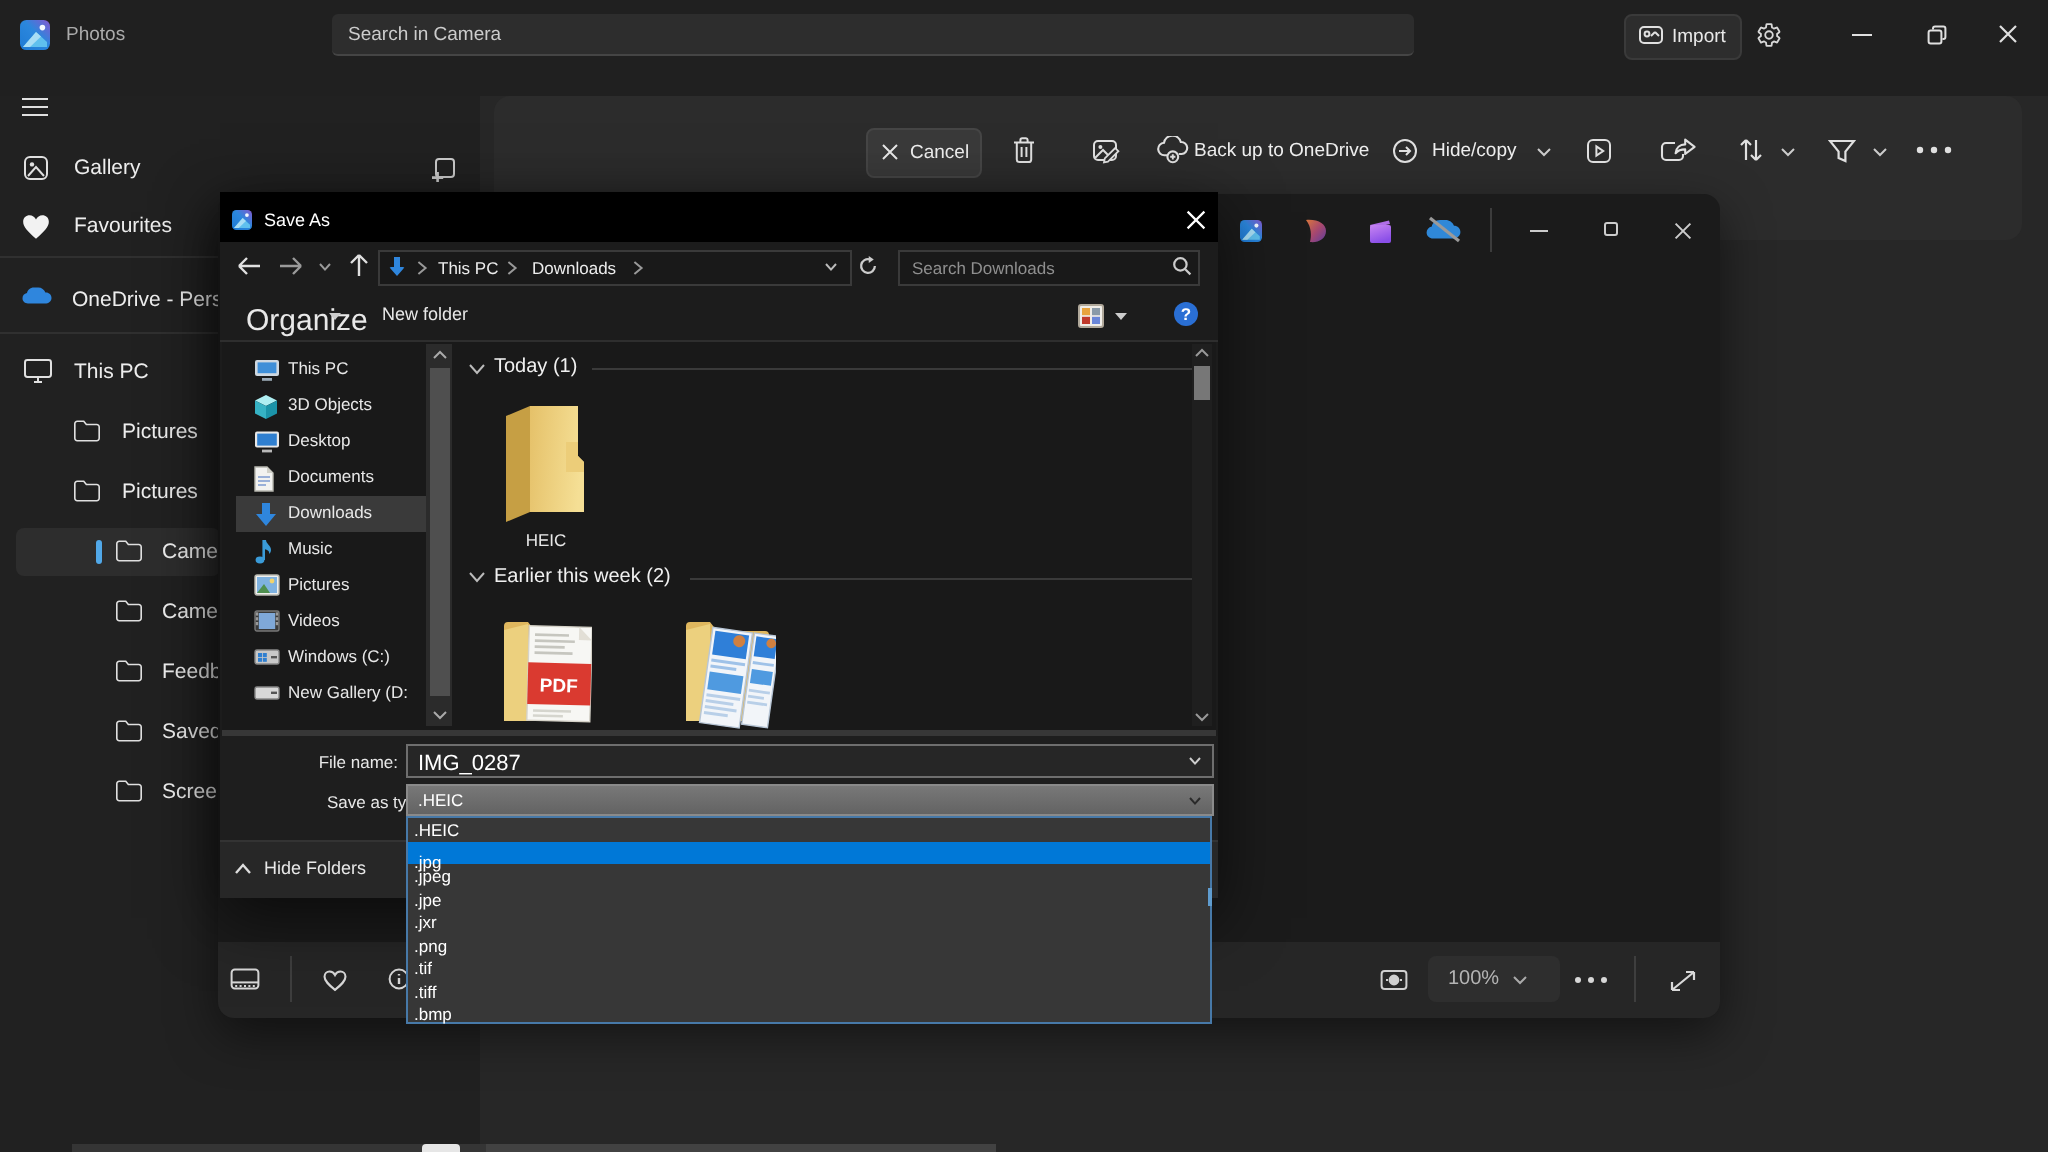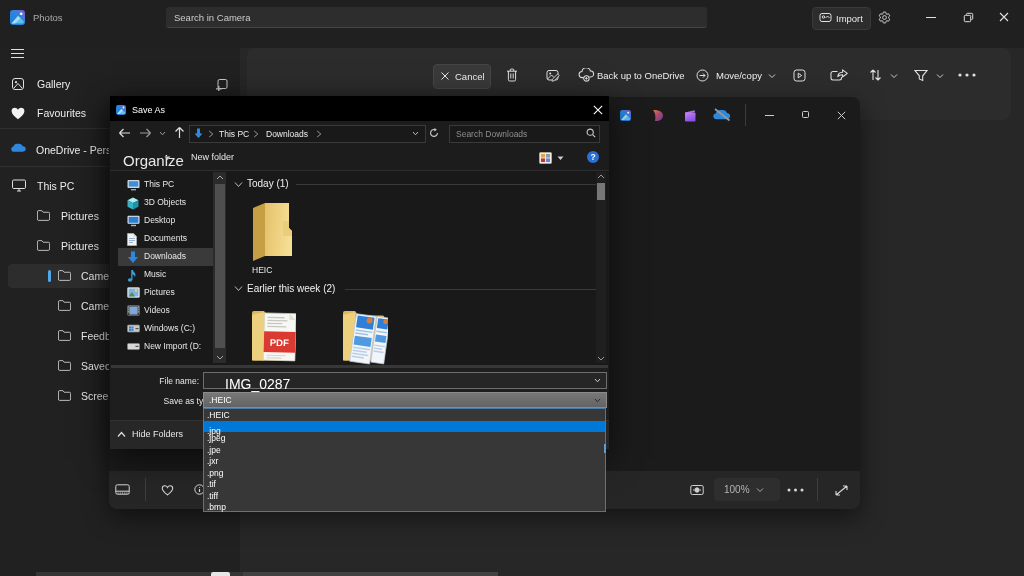--- a/index.html
+++ b/index.html
@@ -195,21 +195,21 @@
       </svg>
     </div>
   <div class="abs txt" style="left:597px; top:70px; font-size:9.5px; color:#eeeeee;">Back up to OneDrive</div>
 
   <div class="abs" style="left:696px; top:69px;">
       <svg width="13" height="13" viewBox="0 0 13 13" fill="none" stroke="#e0e0e0" stroke-width="1">
         <circle cx="6.5" cy="6.5" r="5.5"></circle>
         <path d="M3.5 6.5 h5.5 M7 4.5 l2 2 l-2 2"></path>
       </svg>
     </div>
-  <div class="abs txt" style="left:716px; top:70px; font-size:9.5px; color:#eeeeee;">Move/copy</div>
+  <div class="abs txt" style="left:716px; top:70px; font-size:9.5px; color:#eeeeee;">Hide/copy</div>
   <div class="abs" style="left:768px; top:73px;">
       <svg width="8" height="6" viewBox="0 0 8 6" fill="none" stroke="#cccccc" stroke-width="1">
         <path d="M1 1.5 L4 4.5 L7 1.5"></path>
       </svg>
     </div>
 
   <div class="abs" style="left:793px; top:69px;">
       <svg width="13" height="13" viewBox="0 0 13 13" fill="none" stroke="#e0e0e0" stroke-width="1">
         <rect x="1" y="1" width="11" height="11" rx="2.5"></rect>
         <path d="M5.2 4.2 L8.6 6.5 L5.2 8.8 Z"></path>
@@ -546,21 +546,21 @@
           <rect x="8.5" y="5" width="3" height="1.2" fill="#555"></rect>
         </svg>
       </div>
       <div class="abs txt" style="left:144px; top:323px; font-size:8.5px; color:#e8e8e8;">Windows (C:)</div>
       <div class="abs" style="left:127px; top:340.5px;">
         <svg width="13" height="11" viewBox="0 0 13 11">
           <rect x="0.5" y="2.5" width="12" height="6" rx="1" fill="#d8d8d8" stroke="#888" stroke-width="0.7"></rect>
           <rect x="8.5" y="4.8" width="3" height="1.2" fill="#555"></rect>
         </svg>
       </div>
-      <div class="abs txt" style="left:144px; top:341px; font-size:8.5px; color:#e8e8e8;">New Import (D:</div>
+      <div class="abs txt" style="left:144px; top:341px; font-size:8.5px; color:#e8e8e8;">New Gallery (D:</div>
     </div>
 
   <div class="abs" style="left:213px; top:172px; width:13px; height:191px; background:#2b2b2b;"></div>
   <div class="abs" style="left:214.5px; top:184px; width:10px; height:164px; background:#4f4f4f;"></div>
   <div class="abs" style="left:216px; top:175px;">
       <svg width="8" height="5" viewBox="0 0 8 5" fill="none" stroke="#aaaaaa" stroke-width="1">
         <path d="M1 4 L4 1 L7 4"></path>
       </svg>
     </div>
   <div class="abs" style="left:216px; top:355px;">
@@ -590,21 +590,21 @@
           <linearGradient id="fy" x1="0" y1="0" x2="1" y2="0.15">
             <stop offset="0" stop-color="#e5c169"></stop>
             <stop offset="1" stop-color="#f5df95"></stop>
           </linearGradient>
         </defs>
       <path d="M1 5 L13 0 L13 53 L1 58 Z" fill="#c69f44"></path>
       <path d="M13 0 L37 0 L37 25 L40 28 L40 53 L13 53 Z" fill="url(#fy)"></path>
       <path d="M31 18 L37 18 L37 25 L40 28 L40 33 L31 33 Z" fill="#eccd79"></path>
     </svg>
   </div>
-  <div class="abs txt" style="left:252px; top:265px; width:42px; font-size:8.5px; color:#e8e8e8;">HEIC</div>
+  <div class="abs txt" style="left:252px; top:265px; width:42px; text-align:center; font-size:8.5px; color:#e8e8e8;">HEIC</div>
 
   <div class="abs" style="left:250px; top:307px;">
     <svg width="46" height="58" viewBox="0 0 46 58">
       <path d="M2 6 a2 2 0 0 1 2 -2 h10 l3.5 4.5 h24 a2 2 0 0 1 2 2 v41 a2 2 0 0 1 -2 2 h-37.5 a2 2 0 0 1 -2 -2 Z" fill="#dfb75e"></path>
       <path d="M2 8 L14 5 V53.5 H2 Z" fill="#ecd07e"></path>
       <g transform="rotate(1.5 30 30)">
         <rect x="14" y="6.3" width="31.5" height="47.2" fill="#f7f7f4" stroke="#d5d2c8" stroke-width="0.7"></rect>
         <path d="M39 6.3 l6.5 6.5 h-6.5 Z" fill="#e2dfd6"></path>
         <g fill="#c6c6bf">
           <rect x="17" y="10" width="17" height="1.3"></rect>
@@ -668,21 +668,21 @@
     </div>
   <div class="abs" style="left:597px; top:356px;">
       <svg width="8" height="5" viewBox="0 0 8 5" fill="none" stroke="#999999" stroke-width="1">
         <path d="M1 1 L4 4 L7 1"></path>
       </svg>
     </div>
 
   <div class="abs" style="left:110px; top:368px; width:499px; height:52px; background:#1e1e1e;"></div>
   <div class="abs txt" style="left:110px; top:376px; width:89px; text-align:right; font-size:8.5px; color:#e8e8e8;">File name:</div>
   <div class="abs" style="left:203px; top:372px; width:404px; height:17px; background:#262626; border:1px solid #6e6e6e;"></div>
-  <div class="abs txt" style="left:209px; top:376px; font-size:14px; color:#ffffff;margin-left:16px;">IMG_0287</div>
+  <div class="abs txt" style="left:209px; top:376px; font-size:11px; color:#ffffff;">IMG_0287</div>
   <div class="abs" style="left:594px; top:378px;">
       <svg width="7" height="5" viewBox="0 0 7 5" fill="none" stroke="#cccccc" stroke-width="1">
         <path d="M1 1 L3.5 3.8 L6 1"></path>
       </svg>
     </div>
   <div class="abs txt" style="left:126px; top:396px; width:89px; text-align:right; font-size:8.5px; color:#e8e8e8;">Save as type:</div>
   <div class="abs" style="left:203px; top:392px; width:404px; height:16px; background:linear-gradient(#787878,#636363); border:1px solid #8a8a8a;"></div>
   <div class="abs txt" style="left:209px; top:395px; font-size:8.5px; color:#ffffff;">.HEIC</div>
   <div class="abs" style="left:594px; top:398px;">
       <svg width="7" height="5" viewBox="0 0 7 5" fill="none" stroke="#2a2a2a" stroke-width="1">

